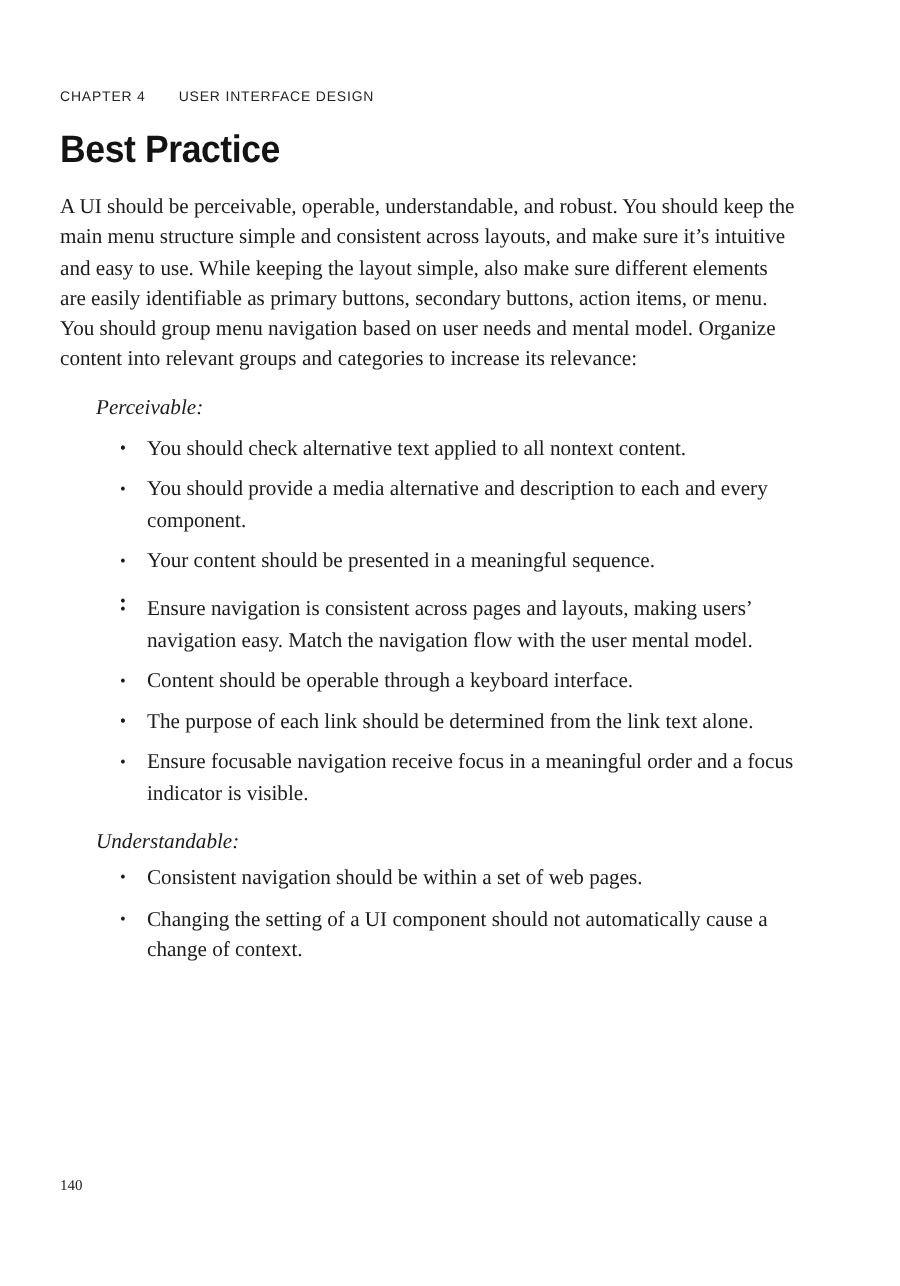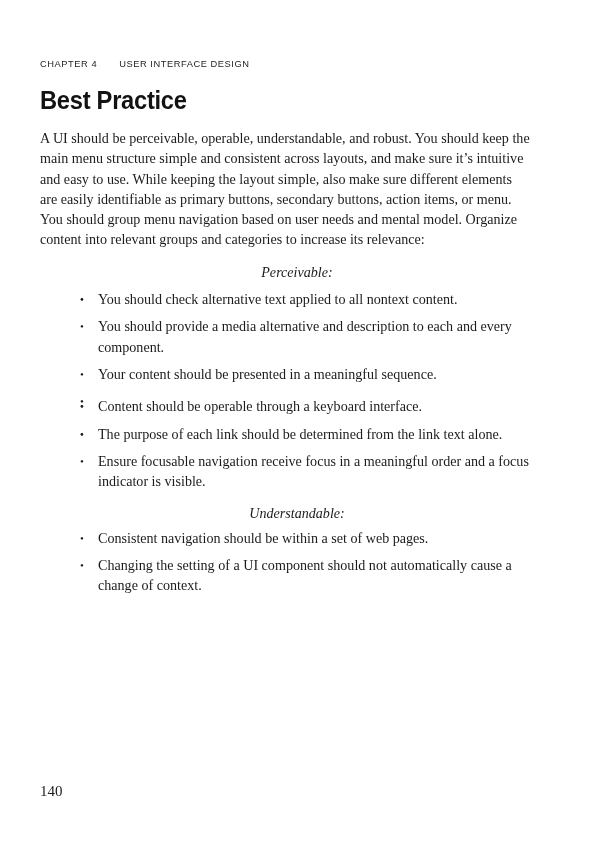--- a/index.html
+++ b/index.html
@@ -64,21 +64,20 @@
     width: 492px;
   }
   .group {
     margin-top: 12px;
   }
   .group-label {
     font-style: italic;
     font-size: 14.1px;
     line-height: 20.3px;
     margin: 0 0 0 24px;
-    text-align: center;
   }
   ul.bullets {
     list-style: none;
     margin: 4px 0 0 0;
     padding: 0;
   }
   ul.bullets li {
     position: relative;
     font-size: 14.1px;
     line-height: 20.3px;
@@ -94,21 +93,21 @@
     left: 40px;
     top: 0;
     font-size: 11px;
     line-height: 20.3px;
     color: #1b1b1b;
   }
   .folio {
     position: absolute;
     left: 40px;
     top: 782px;
-    font-size: 15px;
+    font-size: 10px;
     line-height: 18px;
     color: #1b1b1b;
   }
 </style>
 </head>
 <body>
 
 <div class="page">
 
   <div class="content">
@@ -127,21 +126,21 @@
         <li><span class="bullet-dot">•</span></li>
         <li><span class="bullet-dot">•</span><span>You should check alternative text applied to all nontext content.</span></li>
         <li><span class="bullet-dot">•</span><span>You should provide a media alternative and description to each and every component.</span></li>
         <li><span class="bullet-dot">•</span><span>Your content should be presented in a meaningful sequence.</span></li>
         <li><span class="bullet-dot">•</span></li>
       </ul>
     </div>
 
     <div class="group">
       <ul class="bullets">
-        <li><span class="bullet-dot">•</span></li>
+        <li><span class="bullet-dot">•</span><span>Ensure navigation is consistent across pages and layouts, making users’ navigation easy. Match the navigation flow with the user mental model.</span></li>
         <li><span class="bullet-dot">•</span><span>Content should be operable through a keyboard interface.</span></li>
         <li><span class="bullet-dot">•</span></li>
         <li><span class="bullet-dot">•</span><span>The purpose of each link should be determined from the link text alone.</span></li>
         <li><span class="bullet-dot">•</span><span>Ensure focusable navigation receive focus in a meaningful order and a focus indicator is visible.</span></li>
       </ul>
     </div>
 
     <div class="group">
       <div class="group-label">Understandable:</div>
       <ul class="bullets">

